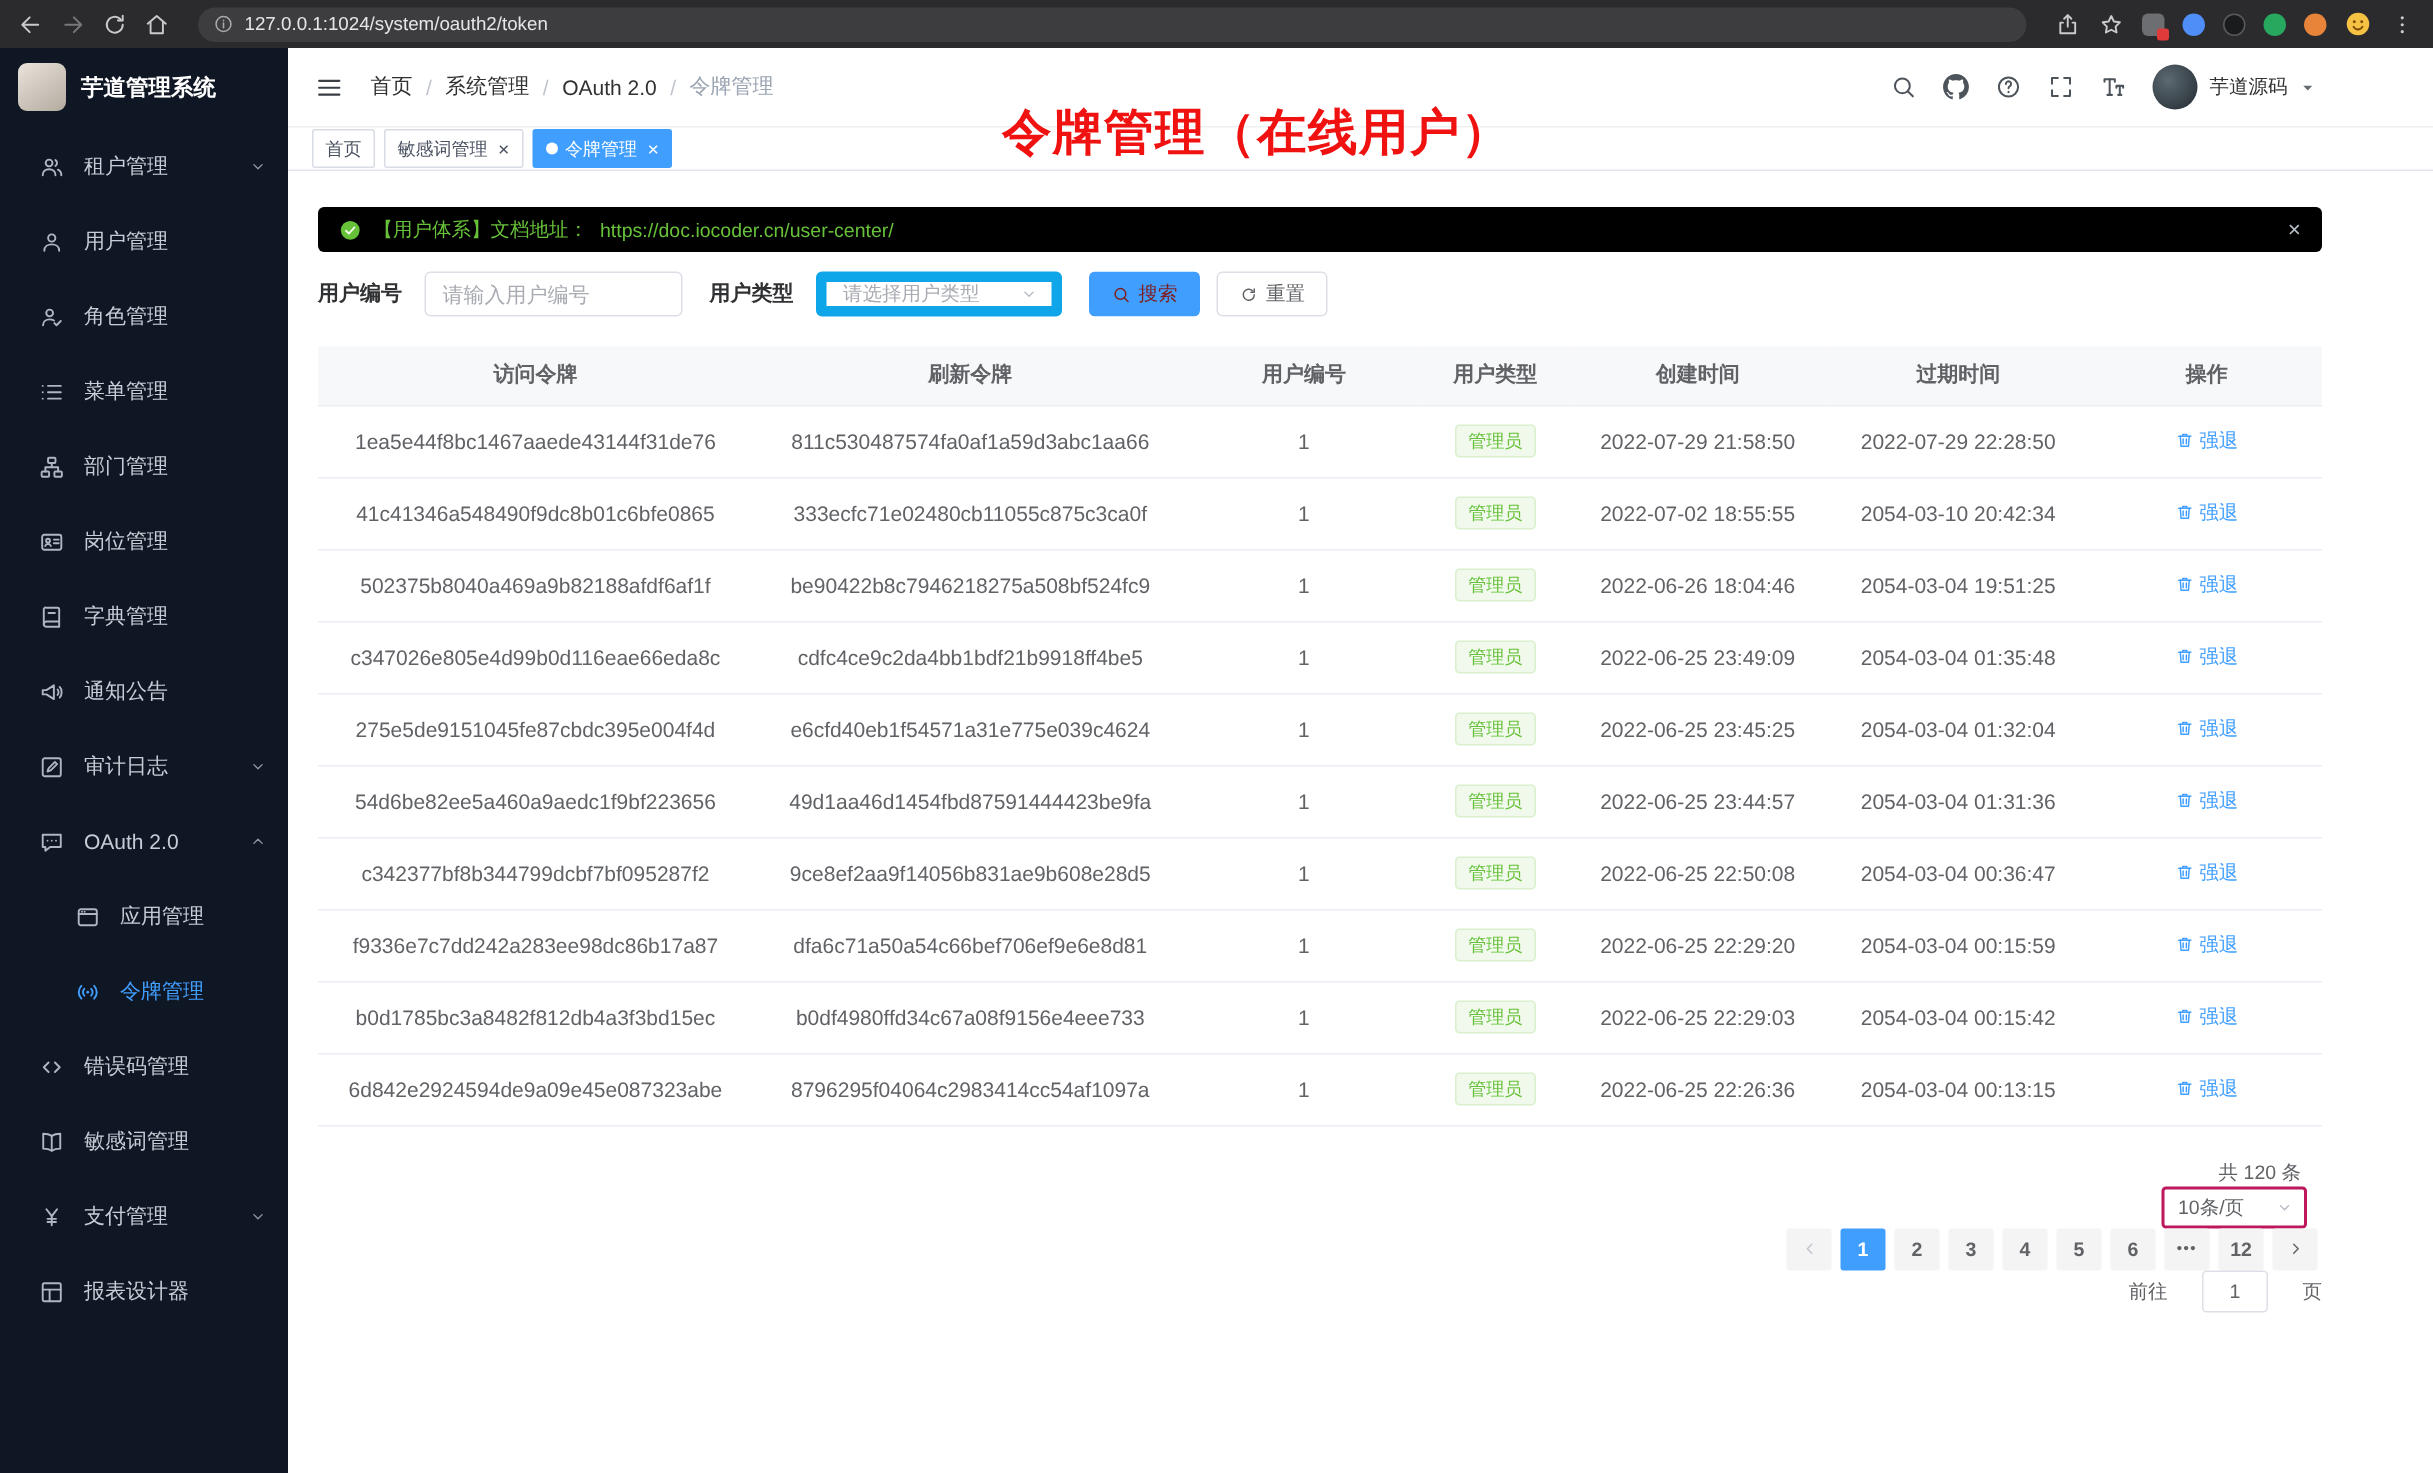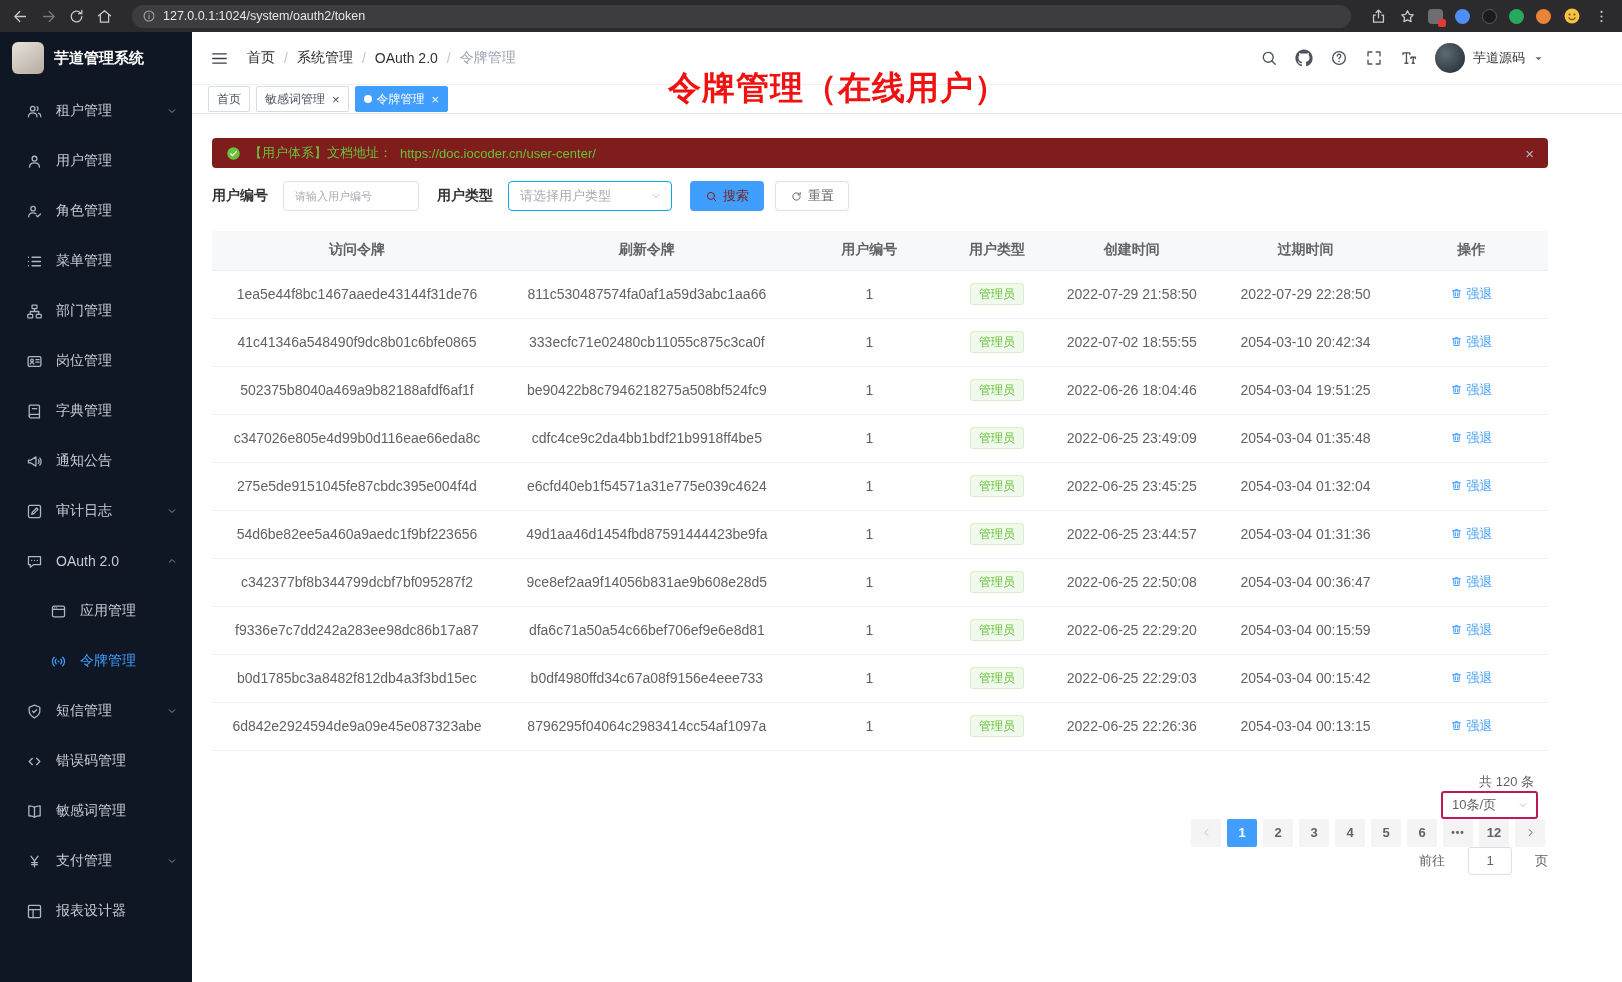--- a/index.html
+++ b/index.html
@@ -57,31 +57,31 @@
 
   
   .tabsbar { height: 30px; border-top: 1px solid #eef0f3; border-bottom: 1px solid #e3e7ed; display: flex; align-items: center; padding: 0 16px; gap: 6px; flex: none; }
   .tab { height: 26px; border: 1px solid #d8dce5; background: #fff; color: #495060; font-size: 12px; padding: 0 8px; display: inline-flex; align-items: center; gap: 5px; cursor: pointer; border-radius: 2px; white-space: nowrap; }
   .tab.active { background: var(--accent); border-color: var(--accent); color: #fff; }
   .tab-dot { width: 8px; height: 8px; border-radius: 50%; background: #fff; flex: none; }
   .tab-close { font-size: 13px; line-height: 1; margin-left: 2px; }
 
   
   .content { flex: 1; padding: 24px 74px 0 20px; position: relative; }
-  .alert { height: 30px; background: #7f1d1d; border-radius: 4px; display: flex; align-items: center; gap: 8px; padding: 0 14px; font-size: 13px; color: var(--success); }
+  .alert { height: 30px; background: #000000; border-radius: 4px; display: flex; align-items: center; gap: 8px; padding: 0 14px; font-size: 13px; color: var(--success); }
   .alert-ic { width: 15px; height: 15px; flex: none; }
   .alert-link { color: var(--success); text-decoration: none; cursor: pointer; }
   .alert-close { margin-left: auto; color: #b5bcc4; font-size: 15px; cursor: pointer; line-height: 1; }
 
   .filters { margin-top: 13px; display: flex; align-items: center; }
   .grp { display: flex; align-items: center; margin-right: 18px; }
   .f-label { font-weight: 700; font-size: 14px; color: #303133; margin-right: 15px; white-space: nowrap; }
-  .f-input { width: 136px; height: 30px; border: 1px solid #dcdfe6; border-radius: 4px; padding: 0 11px; font-size: 11px; color: #606266; outline: none; font-family: inherit; }
+  .f-input { width: 172px; height: 30px; border: 1px solid #dcdfe6; border-radius: 4px; padding: 0 11px; font-size: 14px; color: #606266; outline: none; font-family: inherit; }
   .f-input::placeholder { color: #a8abb2; }
-  .f-select { width: 164px; height: 30px; border: 1px solid #0ea5e9; border-radius: 4px; display: flex; align-items: center; justify-content: space-between; padding: 0 9px 0 11px; cursor: pointer; background: #fff; }
+  .f-select { width: 164px; height: 30px; border: 7px solid #0ea5e9; border-radius: 4px; display: flex; align-items: center; justify-content: space-between; padding: 0 9px 0 11px; cursor: pointer; background: #fff; }
   .f-select .ph { font-size: 13px; color: #a8abb2; }
   .sel-caret { width: 12px; height: 12px; color: #b4b8bf; flex: none; }
   .btn { height: 30px; border-radius: 4px; font-size: 13px; display: inline-flex; align-items: center; gap: 5px; padding: 0 14px; cursor: pointer; border: 1px solid transparent; font-family: inherit; }
   .btn .icon { width: 13px; height: 13px; }
   .btn-primary { background: var(--accent); color: #7f1d1d; }
   .btn-plain { background: #fff; border-color: #dcdfe6; color: #606266; margin-left: 11px; }
 
   .data-table { margin-top: 20px; width: 100%; border-collapse: collapse; table-layout: fixed; font-size: 14px; color: #606266; }
   .data-table th { height: 39px; background: #f7f8fa; color: #606266; font-weight: 600; font-size: 14px; border-bottom: 1px solid #ebeef5; text-align: center; white-space: nowrap; }
   .data-table td { height: 48px; border-bottom: 1px solid #ebeef5; text-align: center; white-space: nowrap; overflow: hidden; text-overflow: ellipsis; }
@@ -330,34 +330,20 @@
             <svg viewBox="0 0 24 24" fill="none" stroke="currentColor" stroke-width="1.8" stroke-linecap="round" stroke-linejoin="round">
               <circle cx="12" cy="12" r="1.3" fill="currentColor" stroke="none"></circle>
               <path d="M8.8 15.2a4.5 4.5 0 0 1 0-6.4"></path>
               <path d="M15.2 8.8a4.5 4.5 0 0 1 0 6.4"></path>
               <path d="M6 18a8.5 8.5 0 0 1 0-12"></path>
               <path d="M18 6a8.5 8.5 0 0 1 0 12"></path>
             </svg>
           </span>
     <span class="mi-label">令牌管理</span>
 
-  </div>
-        <div class="menu-item">
-    <span class="mi-icon icon">
-            <svg viewBox="0 0 24 24" fill="none" stroke="currentColor" stroke-width="1.8" stroke-linecap="round" stroke-linejoin="round">
-              <path d="M12 3l7.5 3v5.5c0 4.3-3.2 7-7.5 9.5-4.3-2.5-7.5-5.2-7.5-9.5V6z"></path>
-              <path d="M9 11.5l2 2 4-4"></path>
-            </svg>
-          </span>
-    <span class="mi-label">短信管理</span>
-    <span class="mi-arrow icon">
-            <svg viewBox="0 0 24 24" fill="none" stroke="currentColor" stroke-width="1.8" stroke-linecap="round" stroke-linejoin="round">
-              <path d="M6.5 9.5l5.5 5.5 5.5-5.5"></path>
-            </svg>
-          </span>
   </div>
         <div class="menu-item">
     <span class="mi-icon icon">
             <svg viewBox="0 0 24 24" fill="none" stroke="currentColor" stroke-width="1.8" stroke-linecap="round" stroke-linejoin="round">
               <path d="M9 7.5L4.5 12 9 16.5"></path>
               <path d="M15 7.5l4.5 4.5L15 16.5"></path>
             </svg>
           </span>
     <span class="mi-label">错误码管理</span>
 

